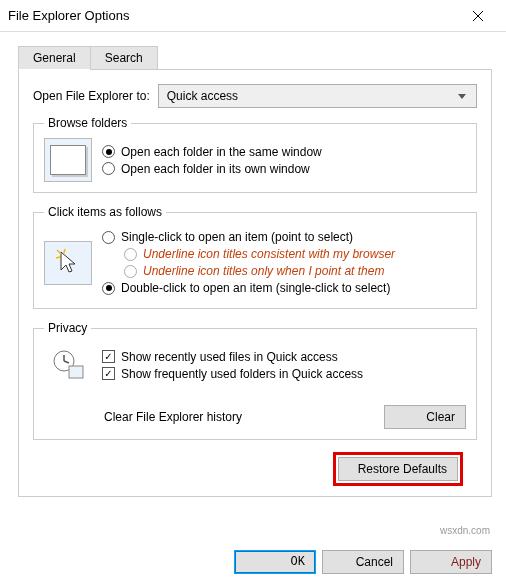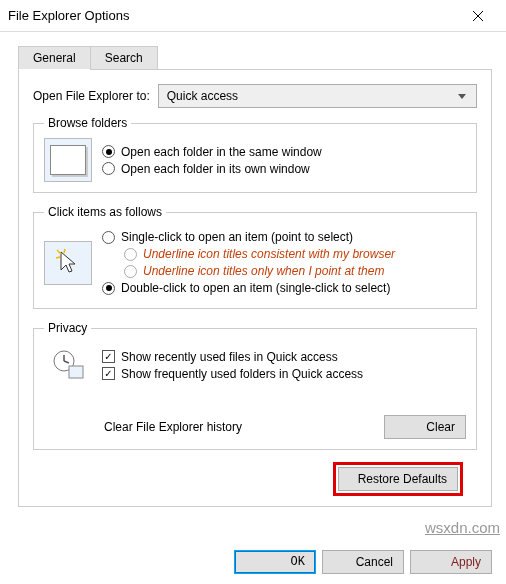--- a/index.html
+++ b/index.html
@@ -21,29 +21,29 @@
 .options { flex: 1; }
 .opt { display: flex; align-items: center; margin: 3px 0; }
 .opt.disabled { color: #c2410c; font-style: italic; }
 .opt.indent { margin-left: 22px; }
 .radio, .checkbox { width: 13px; height: 13px; border: 1px solid #555; margin-right: 6px; flex-shrink: 0; display: flex; align-items: center; justify-content: center; background: #fff; }
 .radio { border-radius: 50%; }
 .radio.checked::after { content: ""; width: 6px; height: 6px; border-radius: 50%; background: #000; }
 .radio.disabled { border-color: #aaa; }
 .checkbox.checked::after { content: "✓"; font-size: 10px; line-height: 1; color: #000; }
 .privacy-body .opt { margin: 3px 0; }
-.clear-row { display: flex; align-items: center; margin-top: 28px; margin-left: 60px; }
+.clear-row { display: flex; align-items: center; margin-top: 18px; margin-left: 60px; }
 .clear-row .label { flex: 1; }
 .btn { height: 24px; min-width: 82px; border: 1px solid #adadad; background: #e1e1e1; font-size: 12px; padding: 0 10px; cursor: pointer; text-align: right; }
 .btn.default { border: 1px solid #0ea5e9; box-shadow: 0 0 0 1px #0078d7 inset; font-family: Liberation Mono, monospace; }
 .btn.disabled { color: #7f1d1d; }
 .restore-row { display: flex; justify-content: flex-end; margin: 6px 14px 0 0; }
 .restore-highlight { border: 3px solid #e00000; padding: 2px; }
 .bottom-btns { position: absolute; bottom: 10px; right: 14px; display: flex; gap: 6px; }
-.watermark { position: absolute; right: 6px; bottom: 48px; font-size: 15px; color: #999; text-decoration: underline; }
+.watermark { position: absolute; right: 16px; bottom: 48px; font-size: 10px; color: #999; }
 .icon-img { width: 36px; height: 30px; background: #fff; border: 1px solid #888; box-shadow: 2px 2px 0 #ccc; }
 .cursor-icon { stroke: #333; fill: #fff; }
 .clock-icon { width: 34px; height: 34px; }
 </style>
 </head>
 <body>
 
 <div class="titlebar">
   <div class="titlebar-title">File Explorer Options</div>
   <div class="close-btn">

